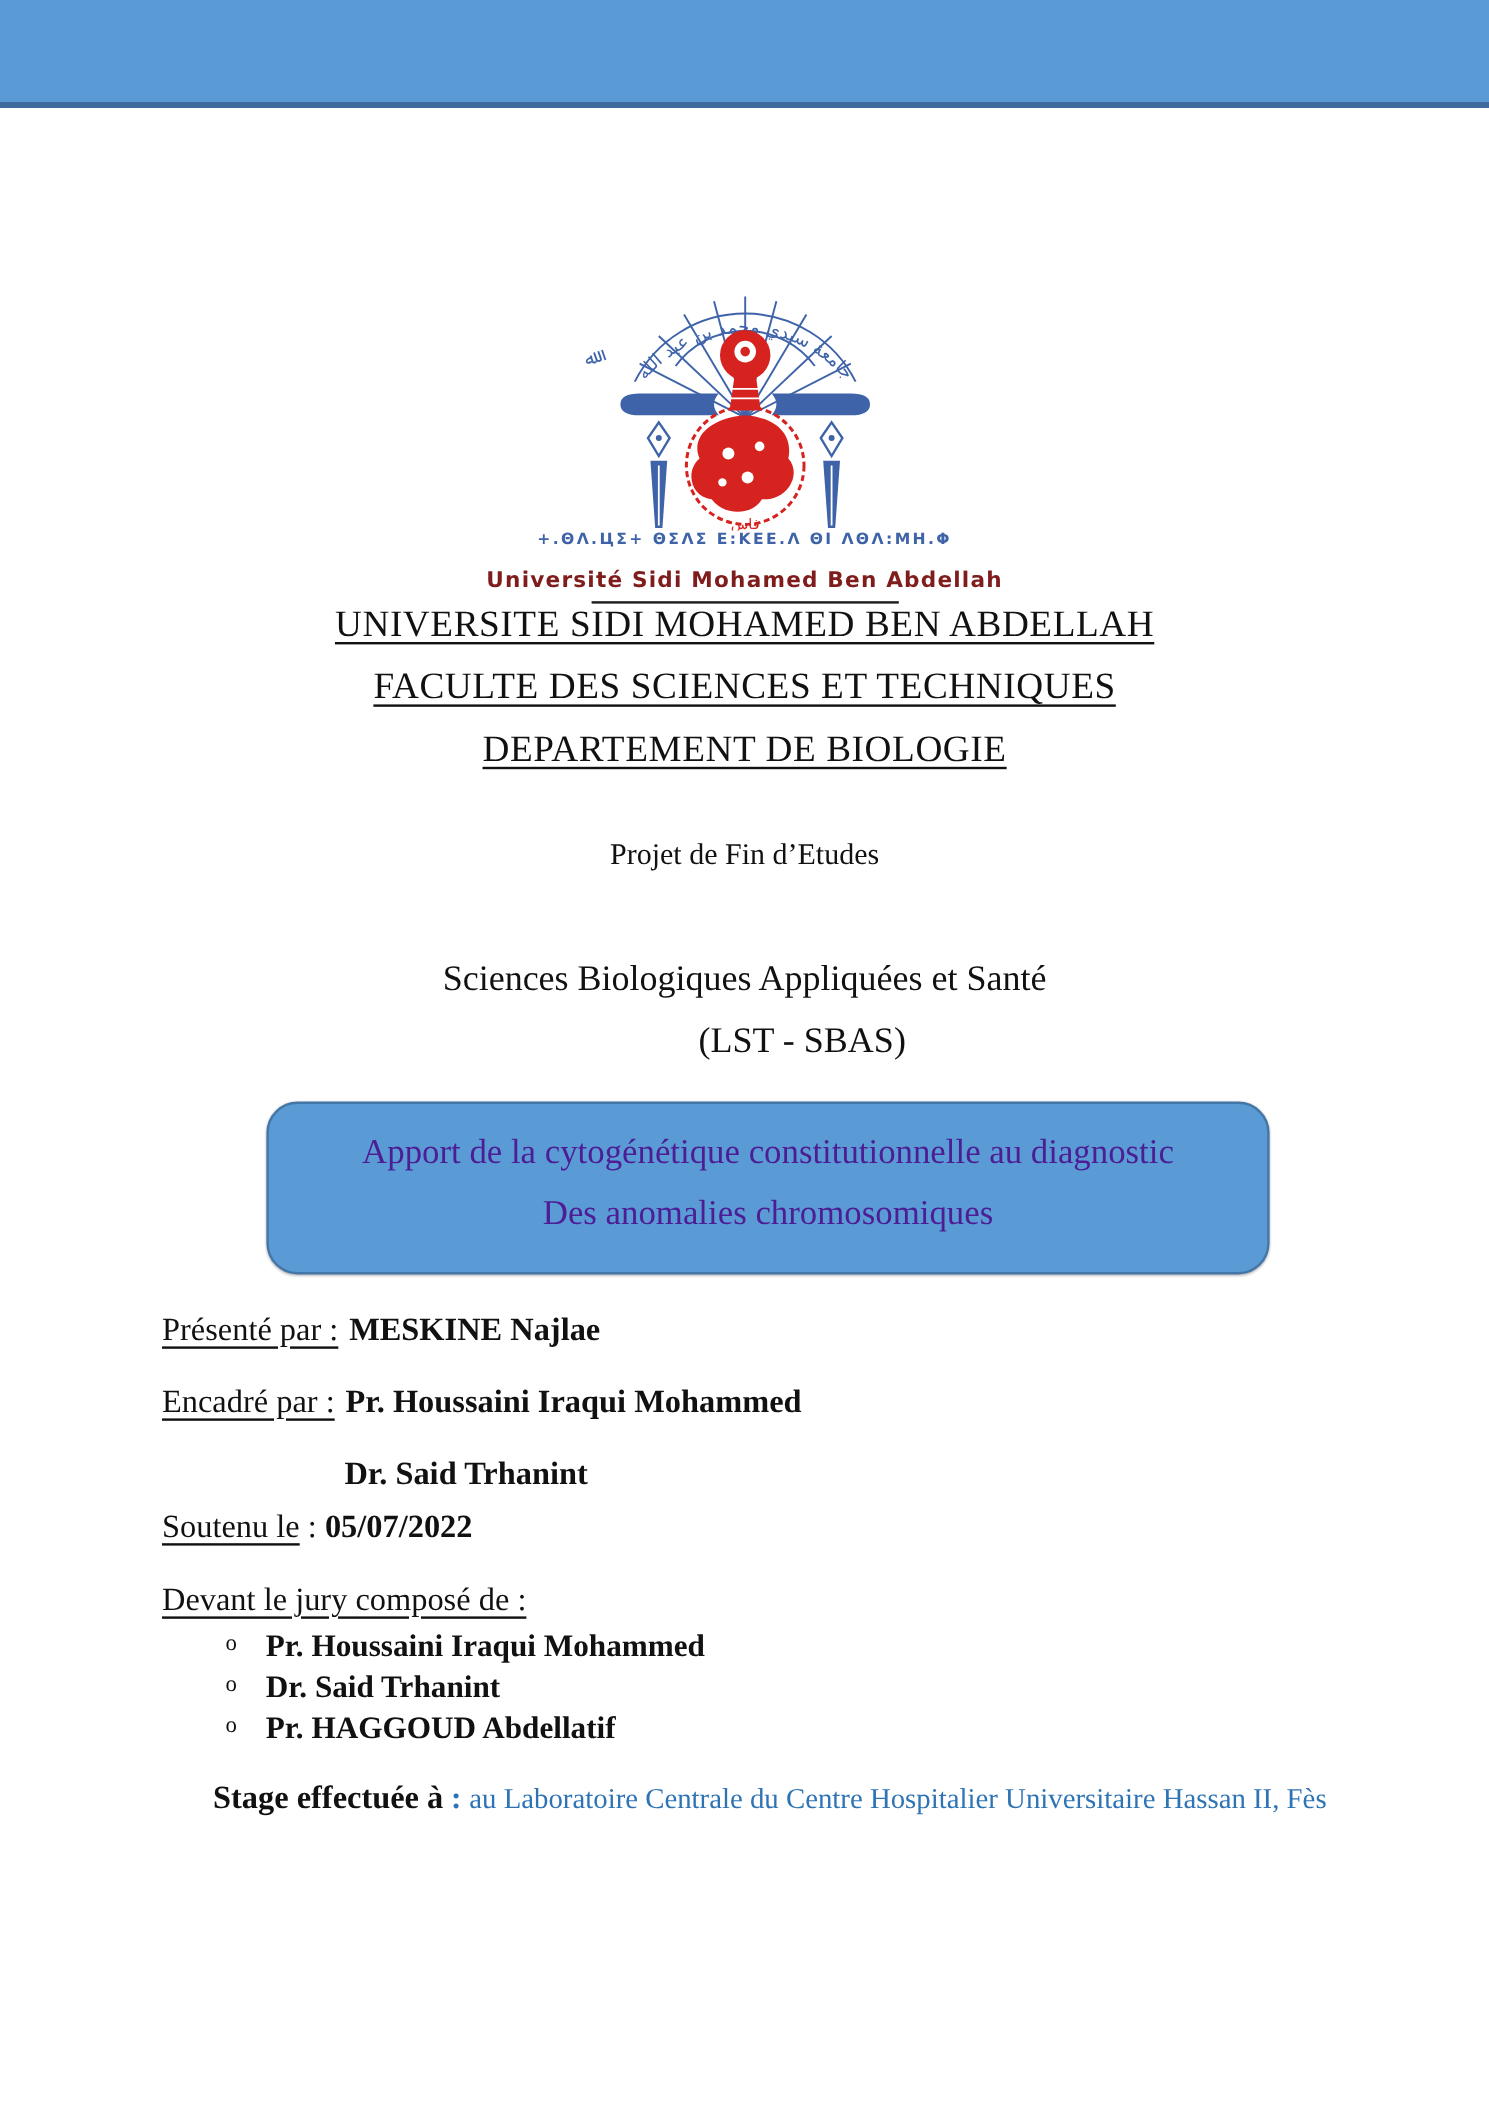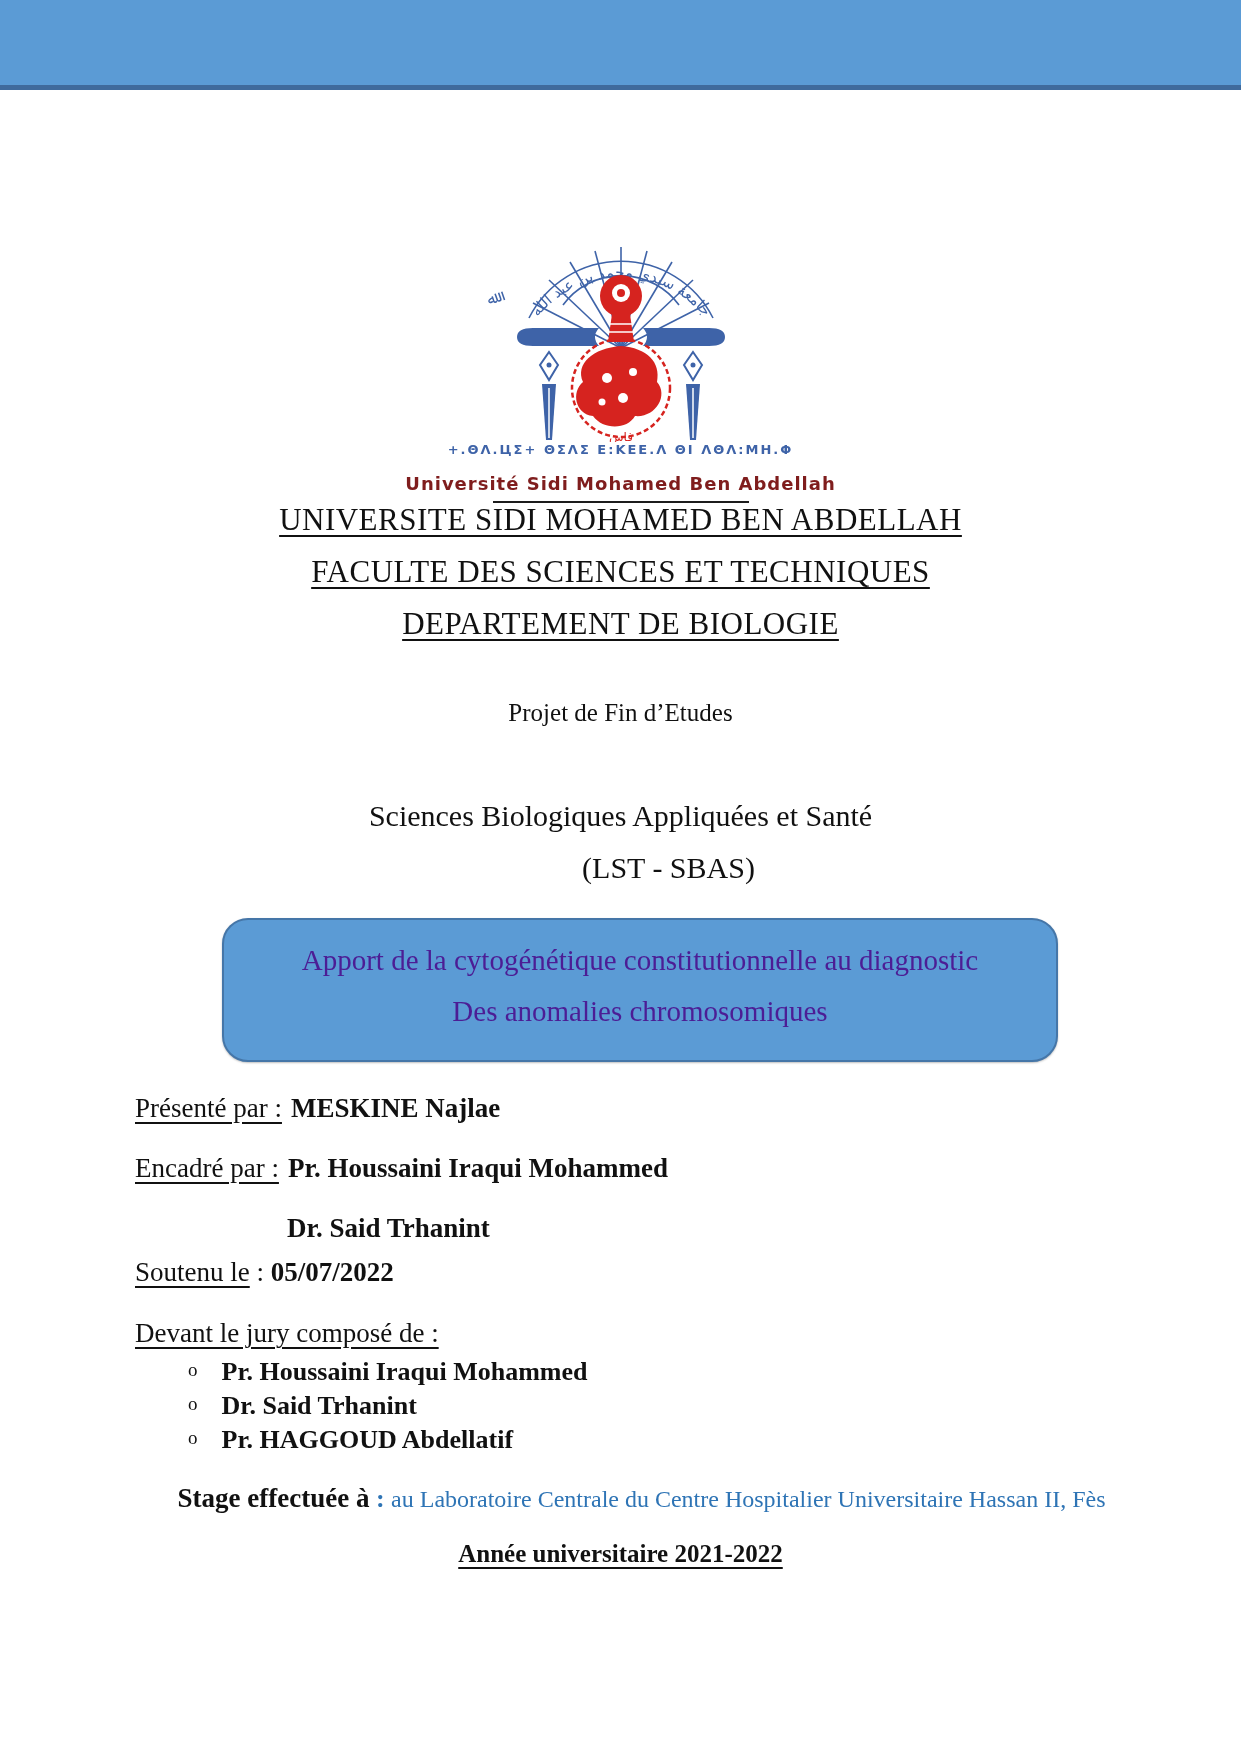--- a/index.html
+++ b/index.html
@@ -168,15 +168,14 @@
   </div>
   <div class="abs jury-row" style="top:1425px;">
     <span class="jury-bullet">o</span>
       <span>Pr. HAGGOUD Abdellatif</span>
   </div>
 
   <div class="abs center stage-line" style="top:1483px;padding-left:21px;">
     <span class="stage-label">Stage effectuée à</span><span class="stage-sep"> : </span><span class="stage-value">au Laboratoire Centrale du Centre Hospitalier Universitaire Hassan II, Fès</span>
   </div>
 
-  <div class="abs center year-line" style="top:1540px;">Année universitaire 2021-2022</div>
 
 </div>
 
 </body></html>

